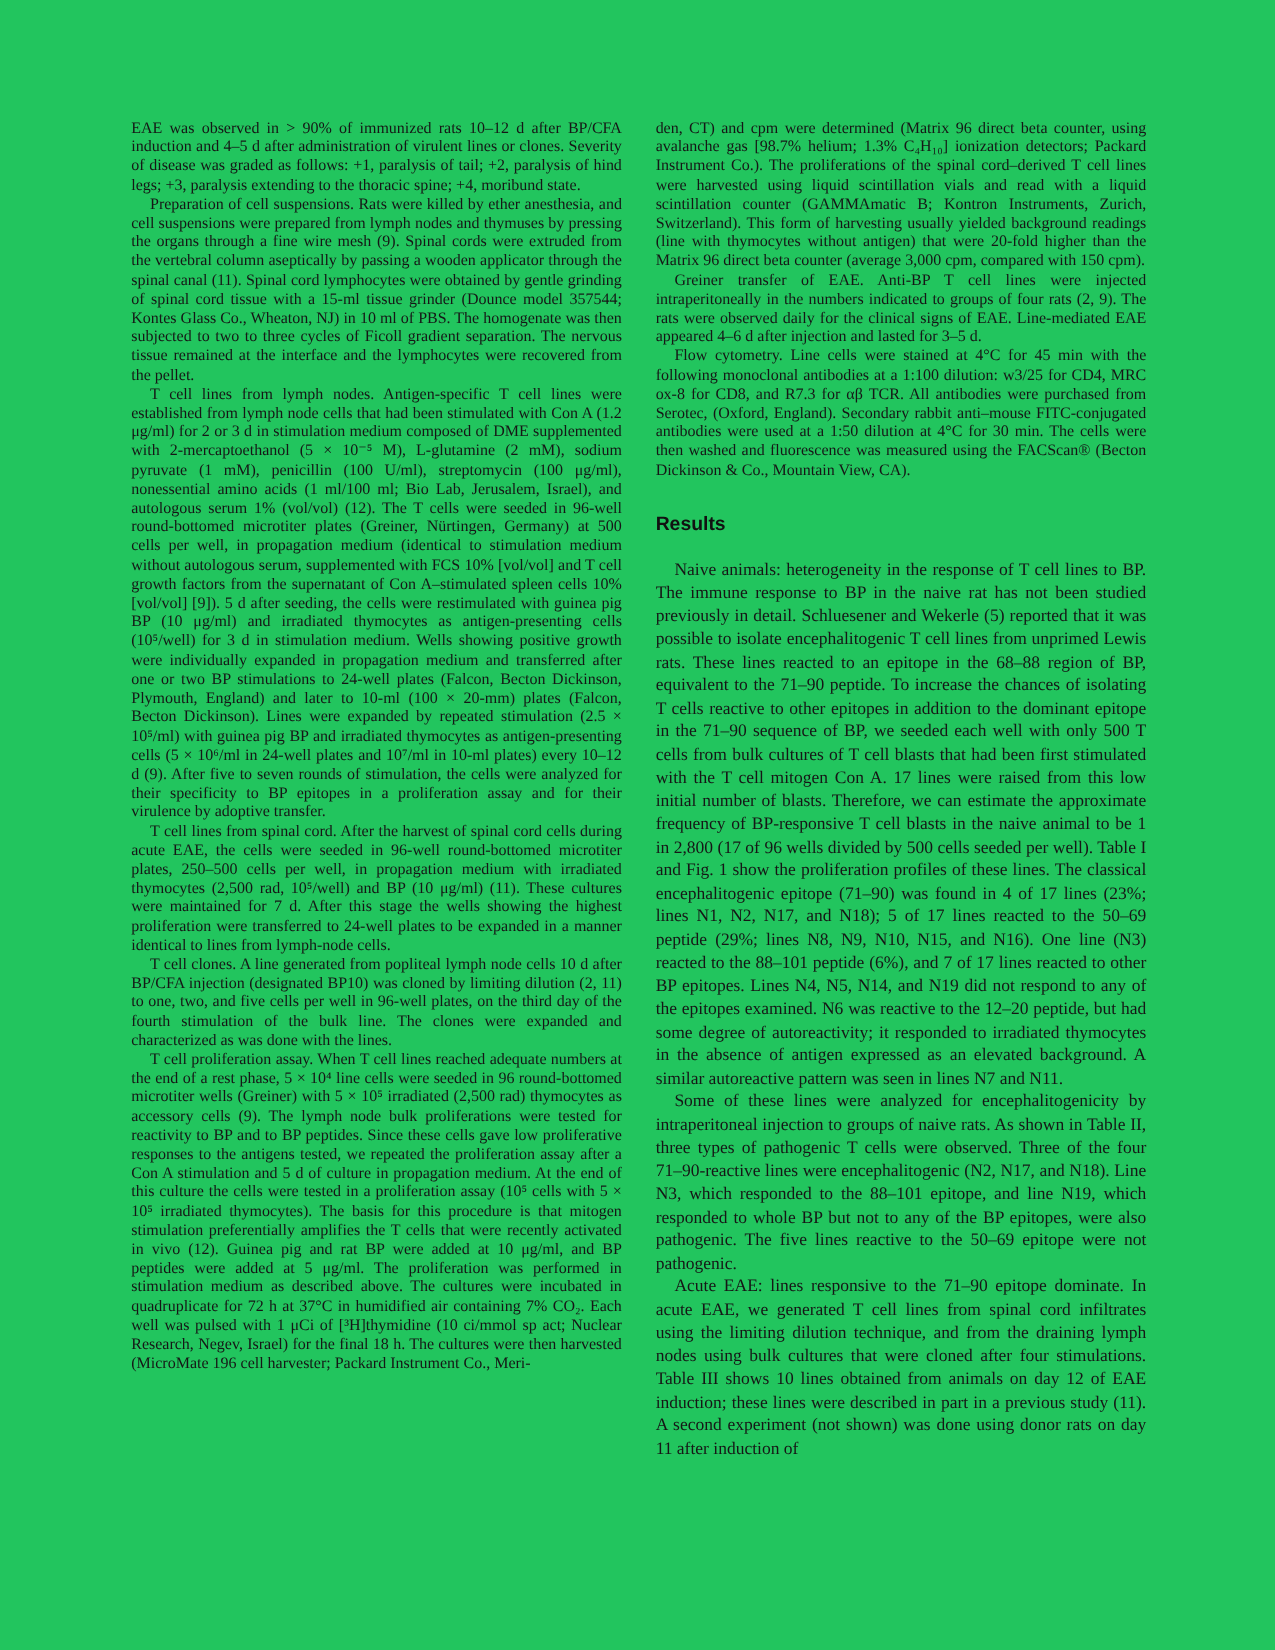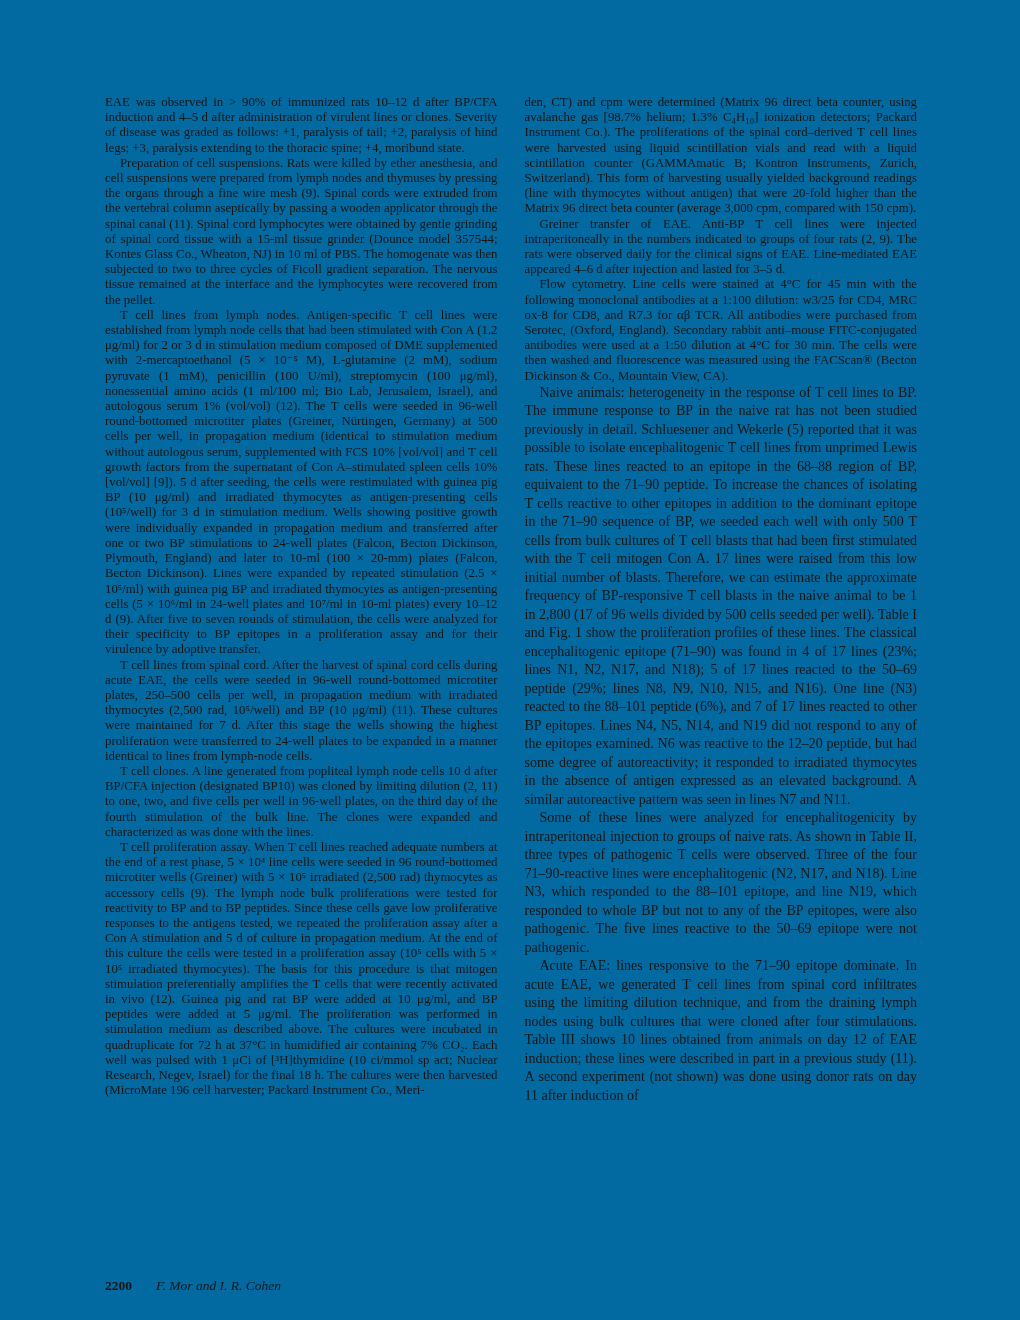--- a/index.html
+++ b/index.html
@@ -13,21 +13,21 @@
     font-family: "Liberation Serif", "DejaVu Serif", serif;
     color: #161616;
     position: relative;
     overflow: hidden;
   }
   .page {
     position: absolute;
     top: 0; left: 0;
     width: 1020px;
     height: 1320px;
-    background: #0369a1;
+    background: #22c55e;
   }
   .columns {
     position: absolute;
     top: 95px;
     left: 105px;
     width: 812px;
     display: flex;
     gap: 27px;
   }
   .col {
@@ -95,27 +95,25 @@
       <p class="para methods"><span class="lead">T cell proliferation assay.</span> <span>When T cell lines reached adequate numbers at the end of a rest phase, 5 × 10⁴ line cells were seeded in 96 round-bottomed microtiter wells (Greiner) with 5 × 10⁵ irradiated (2,500 rad) thymocytes as accessory cells (9). The lymph node bulk proliferations were tested for reactivity to BP and to BP peptides. Since these cells gave low proliferative responses to the antigens tested, we repeated the proliferation assay after a Con A stimulation and 5 d of culture in propagation medium. At the end of this culture the cells were tested in a proliferation assay (10⁵ cells with 5 × 10⁵ irradiated thymocytes). The basis for this procedure is that mitogen stimulation preferentially amplifies the T cells that were recently activated in vivo (12). Guinea pig and rat BP were added at 10 μg/ml, and BP peptides were added at 5 μg/ml. The proliferation was performed in stimulation medium as described above. The cultures were incubated in quadruplicate for 72 h at 37°C in humidified air containing 7% CO₂. Each well was pulsed with 1 μCi of [³H]thymidine (10 ci/mmol sp act; Nuclear Research, Negev, Israel) for the final 18 h. The cultures were then harvested (MicroMate 196 cell harvester; Packard Instrument Co., Meri-</span></p>
     </div>
 
     <div class="col">
       <p class="para methods noindent"><span>den, CT) and cpm were determined (Matrix 96 direct beta counter, using avalanche gas [98.7% helium; 1.3% C₄H₁₀] ionization detectors; Packard Instrument Co.). The proliferations of the spinal cord–derived T cell lines were harvested using liquid scintillation vials and read with a liquid scintillation counter (GAMMAmatic B; Kontron Instruments, Zurich, Switzerland). This form of harvesting usually yielded background readings (line with thymocytes without antigen) that were 20-fold higher than the Matrix 96 direct beta counter (average 3,000 cpm, compared with 150 cpm).</span></p>
 
       <p class="para methods"><span class="lead">Greiner transfer of EAE.</span> <span>Anti-BP T cell lines were injected intraperitoneally in the numbers indicated to groups of four rats (2, 9). The rats were observed daily for the clinical signs of EAE. Line-mediated EAE appeared 4–6 d after injection and lasted for 3–5 d.</span></p>
 
       <p class="para methods"><span class="lead">Flow cytometry.</span> <span>Line cells were stained at 4°C for 45 min with the following monoclonal antibodies at a 1:100 dilution: w3/25 for CD4, MRC ox-8 for CD8, and R7.3 for αβ TCR. All antibodies were purchased from Serotec, (Oxford, England). Secondary rabbit anti–mouse FITC-conjugated antibodies were used at a 1:50 dilution at 4°C for 30 min. The cells were then washed and fluorescence was measured using the FACScan® (Becton Dickinson &amp; Co., Mountain View, CA).</span></p>
 
+      <h2 class="results-heading">Results</h2>
 
       <p class="para results"><span class="lead">Naive animals: heterogeneity in the response of T cell lines to BP.</span> <span>The immune response to BP in the naive rat has not been studied previously in detail. Schluesener and Wekerle (5) reported that it was possible to isolate encephalitogenic T cell lines from unprimed Lewis rats. These lines reacted to an epitope in the 68–88 region of BP, equivalent to the 71–90 peptide. To increase the chances of isolating T cells reactive to other epitopes in addition to the dominant epitope in the 71–90 sequence of BP, we seeded each well with only 500 T cells from bulk cultures of T cell blasts that had been first stimulated with the T cell mitogen Con A. 17 lines were raised from this low initial number of blasts. Therefore, we can estimate the approximate frequency of BP-responsive T cell blasts in the naive animal to be 1 in 2,800 (17 of 96 wells divided by 500 cells seeded per well). Table I and Fig. 1 show the proliferation profiles of these lines. The classical encephalitogenic epitope (71–90) was found in 4 of 17 lines (23%; lines N1, N2, N17, and N18); 5 of 17 lines reacted to the 50–69 peptide (29%; lines N8, N9, N10, N15, and N16). One line (N3) reacted to the 88–101 peptide (6%), and 7 of 17 lines reacted to other BP epitopes. Lines N4, N5, N14, and N19 did not respond to any of the epitopes examined. N6 was reactive to the 12–20 peptide, but had some degree of autoreactivity; it responded to irradiated thymocytes in the absence of antigen expressed as an elevated background. A similar autoreactive pattern was seen in lines N7 and N11.</span></p>
 
       <p class="para results"><span>Some of these lines were analyzed for encephalitogenicity by intraperitoneal injection to groups of naive rats. As shown in Table II, three types of pathogenic T cells were observed. Three of the four 71–90-reactive lines were encephalitogenic (N2, N17, and N18). Line N3, which responded to the 88–101 epitope, and line N19, which responded to whole BP but not to any of the BP epitopes, were also pathogenic. The five lines reactive to the 50–69 epitope were not pathogenic.</span></p>
 
       <p class="para results"><span class="lead">Acute EAE: lines responsive to the 71–90 epitope dominate.</span> <span>In acute EAE, we generated T cell lines from spinal cord infiltrates using the limiting dilution technique, and from the draining lymph nodes using bulk cultures that were cloned after four stimulations. Table III shows 10 lines obtained from animals on day 12 of EAE induction; these lines were described in part in a previous study (11). A second experiment (not shown) was done using donor rats on day 11 after induction of</span></p>
     </div>
 
   </div>
 
-  <div class="footer">
-    <span class="pagenum">2200</span><span class="authors">F. Mor and I. R. Cohen</span>
-  </div>
 
 </div>
 
 </body></html>

